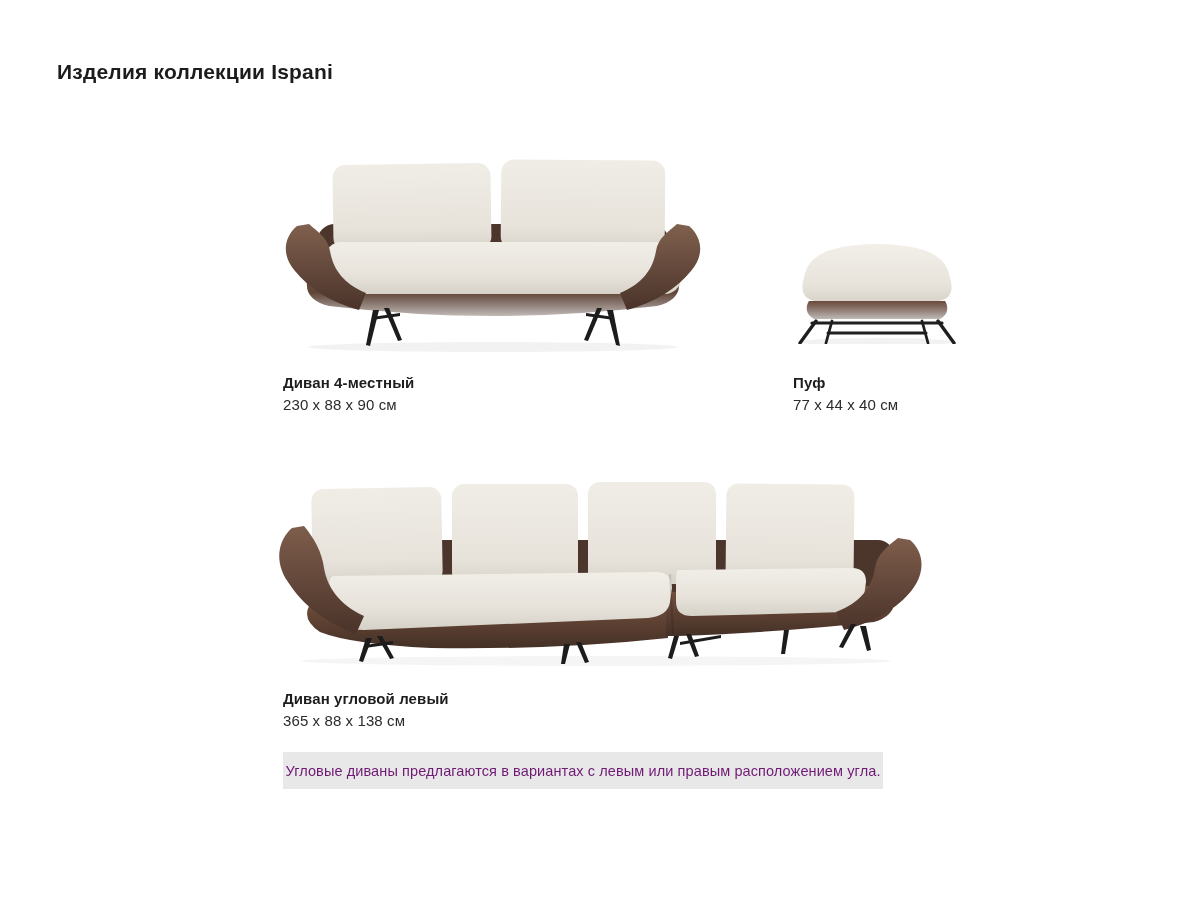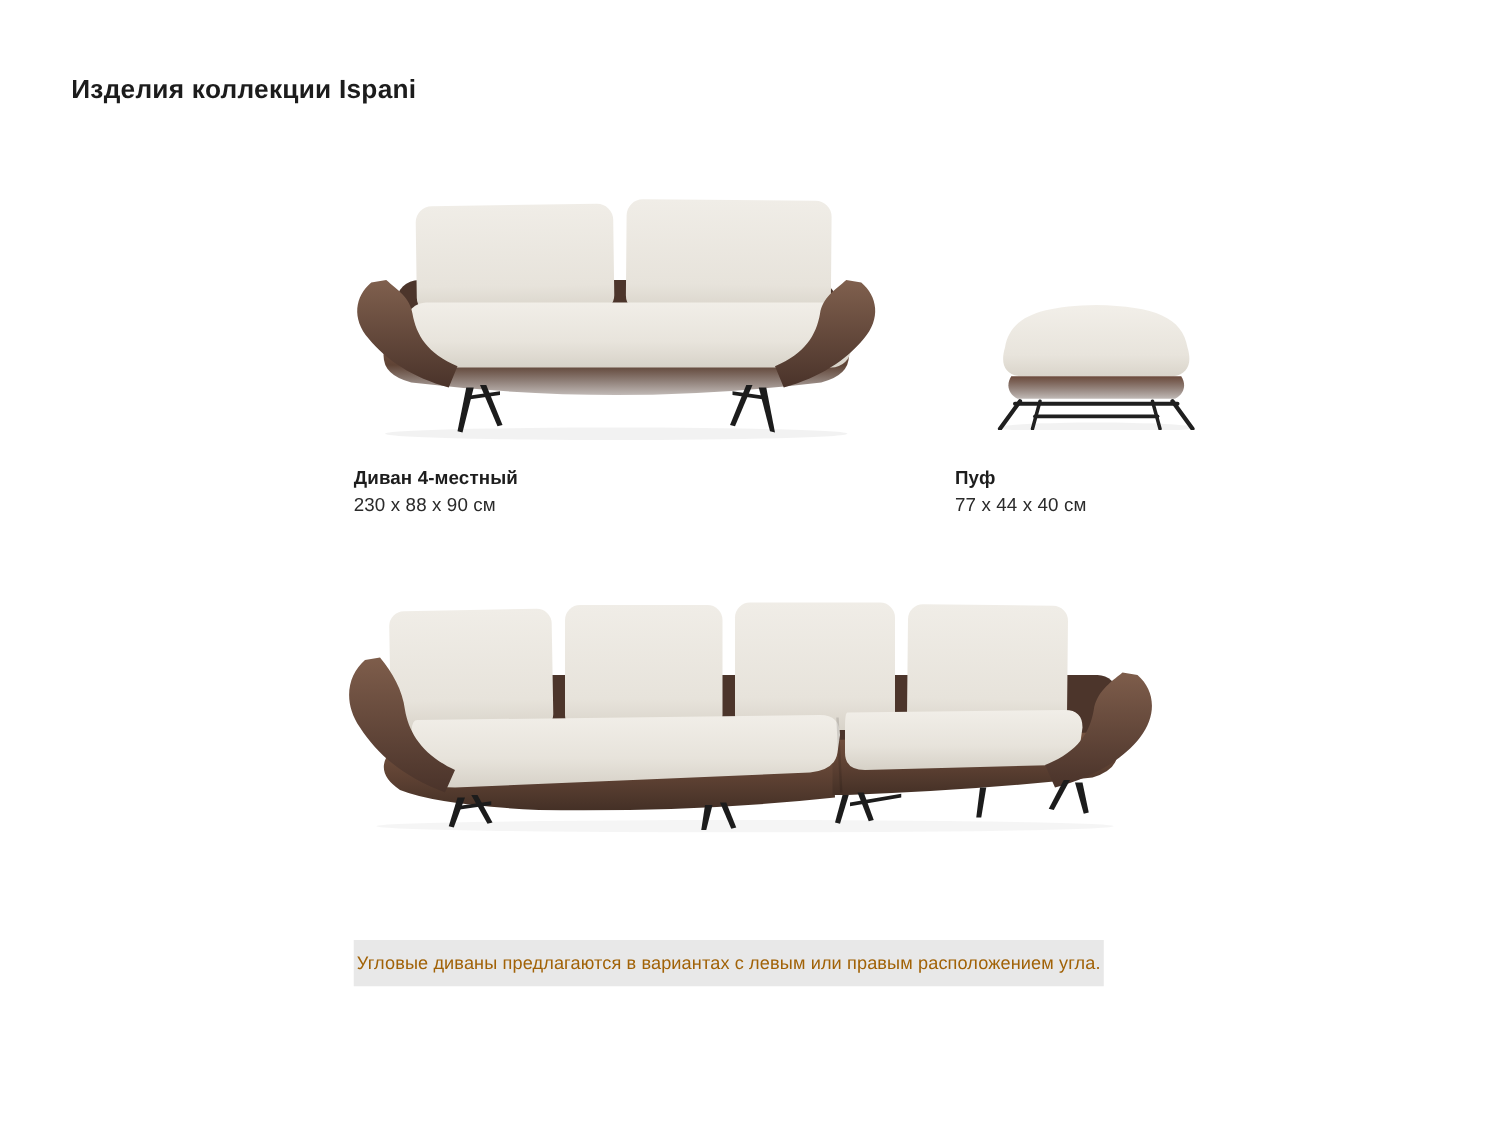--- a/index.html
+++ b/index.html
@@ -31,21 +31,21 @@
     left: 283px;
     top: 752px;
     width: 600px;
     height: 37px;
     background: #e8e8e8;
     display: flex;
     align-items: center;
     justify-content: center;
     font-size: 14.5px;
     font-weight: 500;
-    color: #a16207;
+    color: #701a75;
     letter-spacing: 0.1px;
   }
 </style>
 </head>
 <body>
 
 <div class="canvas">
 
   <h1 class="page-title">Изделия коллекции Ispani</h1>
 
@@ -127,21 +127,21 @@
       <g stroke="#1f1f1f" stroke-linecap="round" fill="none">
         <path d="M 30,91 L 160,91" stroke-width="3.2"></path>
         <path d="M 46,101 L 144,101" stroke-width="3"></path>
         <path d="M 34,89 L 18,111" stroke-width="3.4"></path>
         <path d="M 50,89 L 44,111" stroke-width="2.8"></path>
         <path d="M 156,89 L 172,111" stroke-width="3.4"></path>
         <path d="M 140,89 L 146,111" stroke-width="2.8"></path>
       </g>
     </svg>
   </div>
-  <div class="caption" style="left:764px; top:372px;">
+  <div class="caption" style="left:793px; top:372px;">
     <div class="product-name">Пуф</div>
     <div class="product-dims">77 x 44 x 40 см</div>
   </div>
 
   <div class="figure" style="left:266px; top:466px;">
     <svg width="664" height="200" viewBox="0 0 664 200" aria-hidden="true">
       <defs>
         <linearGradient id="s3-leather" x1="0" y1="0" x2="0" y2="1">
           <stop offset="0" stop-color="#75523f"></stop>
           <stop offset="0.55" stop-color="#5c4032"></stop>
@@ -191,18 +191,22 @@
         <polygon points="310,176 315,176 323,196 319,197"></polygon>
         <polygon points="408,170 413,170 406,193 402,192"></polygon>
         <polygon points="420,168 425,168 433,190 429,191"></polygon>
         <polygon points="414,176 455,169 455,172 414,179"></polygon>
         <polygon points="518,164 523,164 519,188 515,188"></polygon>
         <polygon points="594,160 600,160 605,184 601,185"></polygon>
         <polygon points="585,158 590,158 577,182 573,181"></polygon>
       </g>
     </svg>
   </div>
+  <div class="caption" style="left:283px; top:688px;">
+    <div class="product-name">Диван угловой левый</div>
+    <div class="product-dims">365 x 88 x 138 см</div>
+  </div>
 
   <div class="note-bar">
     <span>Угловые диваны предлагаются в вариантах с левым или правым расположением угла.</span>
   </div>
 
 </div>
 
 </body></html>

